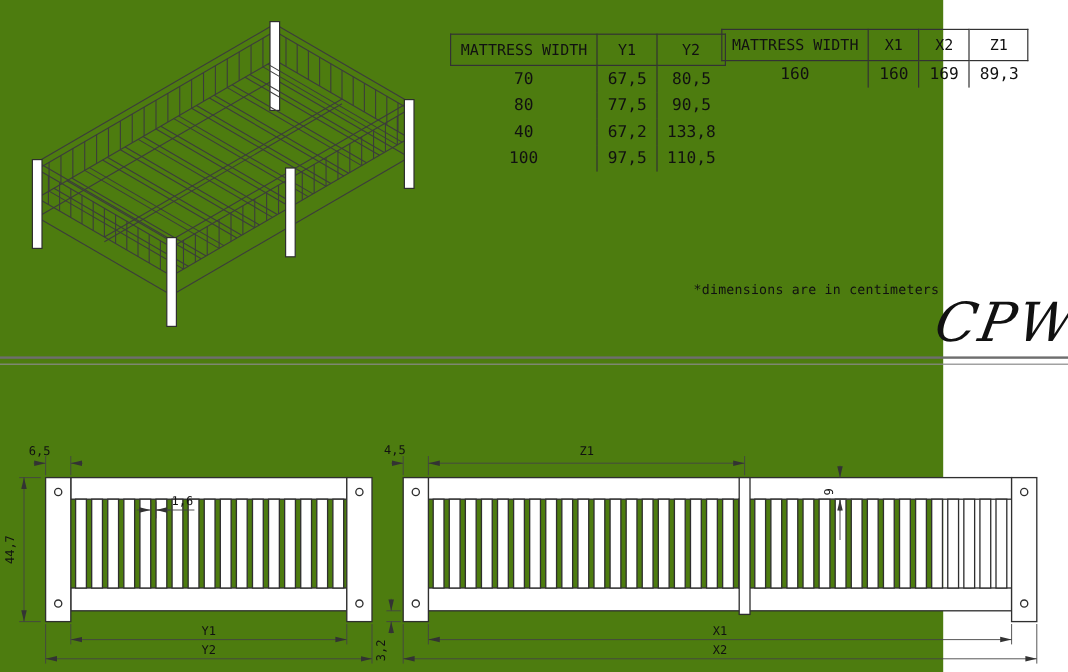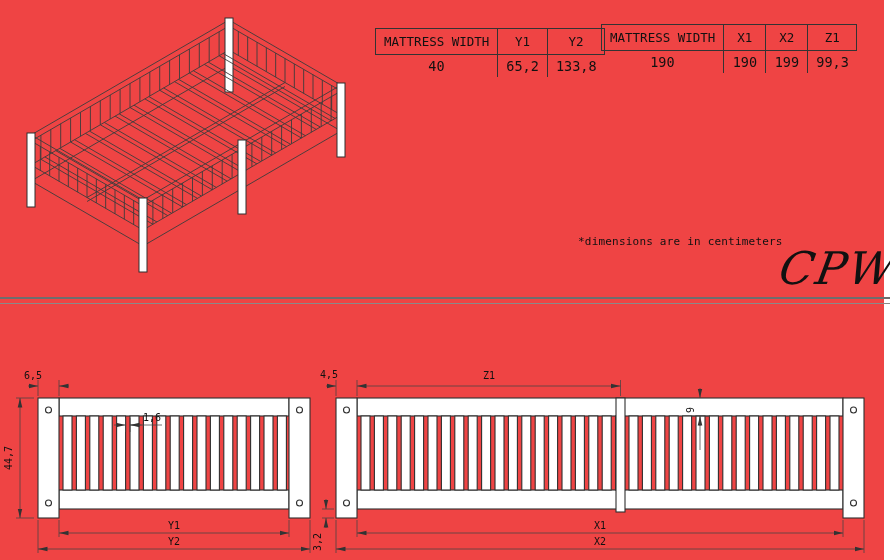--- a/index.html
+++ b/index.html
@@ -1,18 +1,18 @@
 <!DOCTYPE html>
 <html><head>
 <meta charset="utf-8">
 <style>
   *{margin:0;padding:0;box-sizing:border-box}
   html,body{width:890px;height:560px;background:#fff;overflow:hidden;
     font-family:"DejaVu Sans Mono",monospace;color:#111}
-  .page{position:absolute;inset:0;width:884px;height:560px;background:#ef4444}
+  .page{position:absolute;inset:0;width:786px;height:560px;background:#4d7c0f}
 
   
   .iso{position:absolute;left:4px;top:4px;width:360px;height:295px}
   .tbl{position:absolute}
   .tbl-width{left:375px;top:28px}
   .tbl-length{left:601px;top:24px}
   .tbl table{border-collapse:collapse}
   .tbl th{font-weight:normal;font-size:12.5px;padding:5px 8px;border:1px solid #333;white-space:nowrap}
   .tbl th.c-name{min-width:120px}
   .tbl th.c-val{min-width:42px}
@@ -180,44 +180,59 @@
     <table>
       <thead>
         <tr>
           <th class="c-name">MATTRESS WIDTH</th>
           <th class="c-val">Y1</th>
           <th class="c-val">Y2</th>
         </tr>
       </thead>
       <tbody>
         <tr>
+          <td>70</td>
+          <td>67,5</td>
+          <td>80,5</td>
+        </tr>
+        <tr>
+          <td>80</td>
+          <td>77,5</td>
+          <td>90,5</td>
+        </tr>
+        <tr>
           <td>40</td>
-          <td>65,2</td>
+          <td>67,2</td>
           <td>133,8</td>
+        </tr>
+        <tr>
+          <td>100</td>
+          <td>97,5</td>
+          <td>110,5</td>
         </tr>
       </tbody>
     </table>
   </div>
 
   <div class="tbl tbl-length">
     <table>
       <thead>
         <tr>
           <th class="c-name">MATTRESS WIDTH</th>
           <th class="c-val">X1</th>
           <th class="c-val">X2</th>
           <th class="c-val">Z1</th>
         </tr>
       </thead>
       <tbody>
         <tr>
-          <td>190</td>
-          <td>190</td>
-          <td>199</td>
-          <td>99,3</td>
+          <td>160</td>
+          <td>160</td>
+          <td>169</td>
+          <td>89,3</td>
         </tr>
       </tbody>
     </table>
   </div>
 
   <div class="note">*dimensions are in centimeters</div>
   <div class="brand">CPW</div>
 
   <div class="rule"></div>
 

